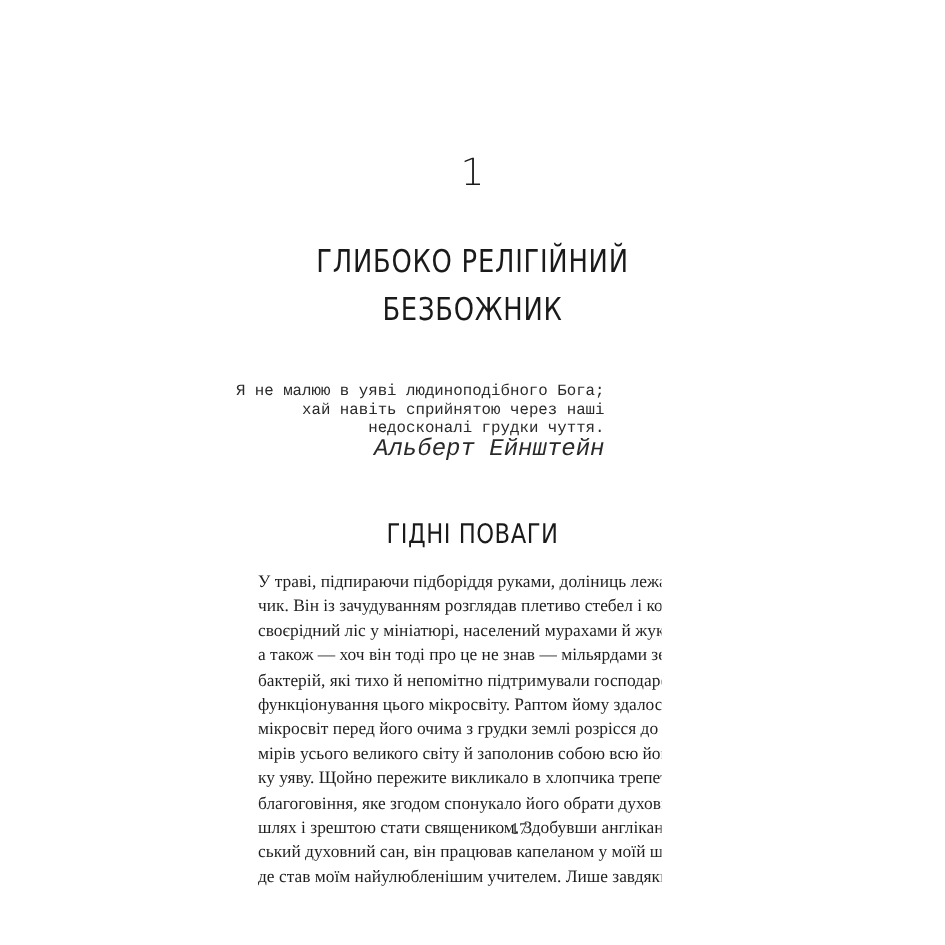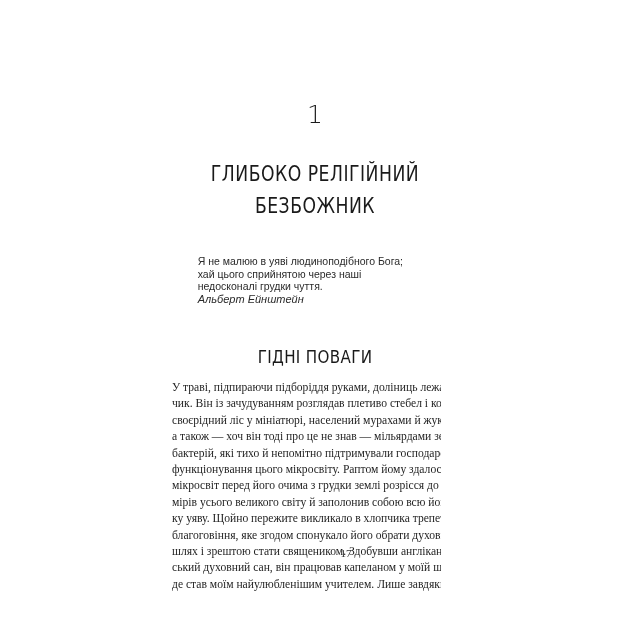--- a/index.html
+++ b/index.html
@@ -43,30 +43,31 @@
       letter-spacing: 0.6px;
       color: #1a1a1a;
       transform: scaleX(0.82);
       transform-origin: 315px 0;
     }
     .chapter-title span { display: block; }
     .epigraph {
       position: absolute;
       top: 255px;
       right: 227px;
-      font-family: Liberation Sans, sans-serif;
+      text-align: right;
+      font-family: Liberation Mono, monospace;
       font-size: 10.5px;
       line-height: 12.6px;
       color: #2a2a2a;
     }
     .epigraph .line { display: block; white-space: nowrap; }
     .epigraph .author {
       display: block;
       font-style: italic;
-      font-size: 11px;
+      font-size: 16px;
       margin-top: 0px;
     }
     .section-title {
       position: absolute;
       top: 344px;
       left: 0;
       width: 630px;
       text-align: center;
       font-family: "DejaVu Sans", sans-serif;
       font-size: 18px;
@@ -117,21 +118,21 @@
 
   <div class="chapter-number">1</div>
 
   <div class="chapter-title">
     <span>ГЛИБОКО РЕЛІГІЙНИЙ</span>
     <span>БЕЗБОЖНИК</span>
   </div>
 
   <div class="epigraph">
     <span class="line">Я не малюю в уяві людиноподібного Бога;</span>
-    <span class="line">хай цього сприйнятою через наші</span>
+    <span class="line">хай навіть сприйнятою через наші</span>
     <span class="line">недосконалі грудки чуття.</span>
     <span class="author">Альберт Ейнштейн</span>
   </div>
 
   <div class="section-title">ГІДНІ ПОВАГИ</div>
 
   <div class="body-text">
     <span class="line">У траві, підпираючи підборіддя руками, доліниць лежав хлоп-</span>
     <span class="line">чик. Він із зачудуванням розглядав плетиво стебел і корінців,</span>
     <span class="line">своєрідний ліс у мініатюрі, населений мурахами й жуками,</span>

